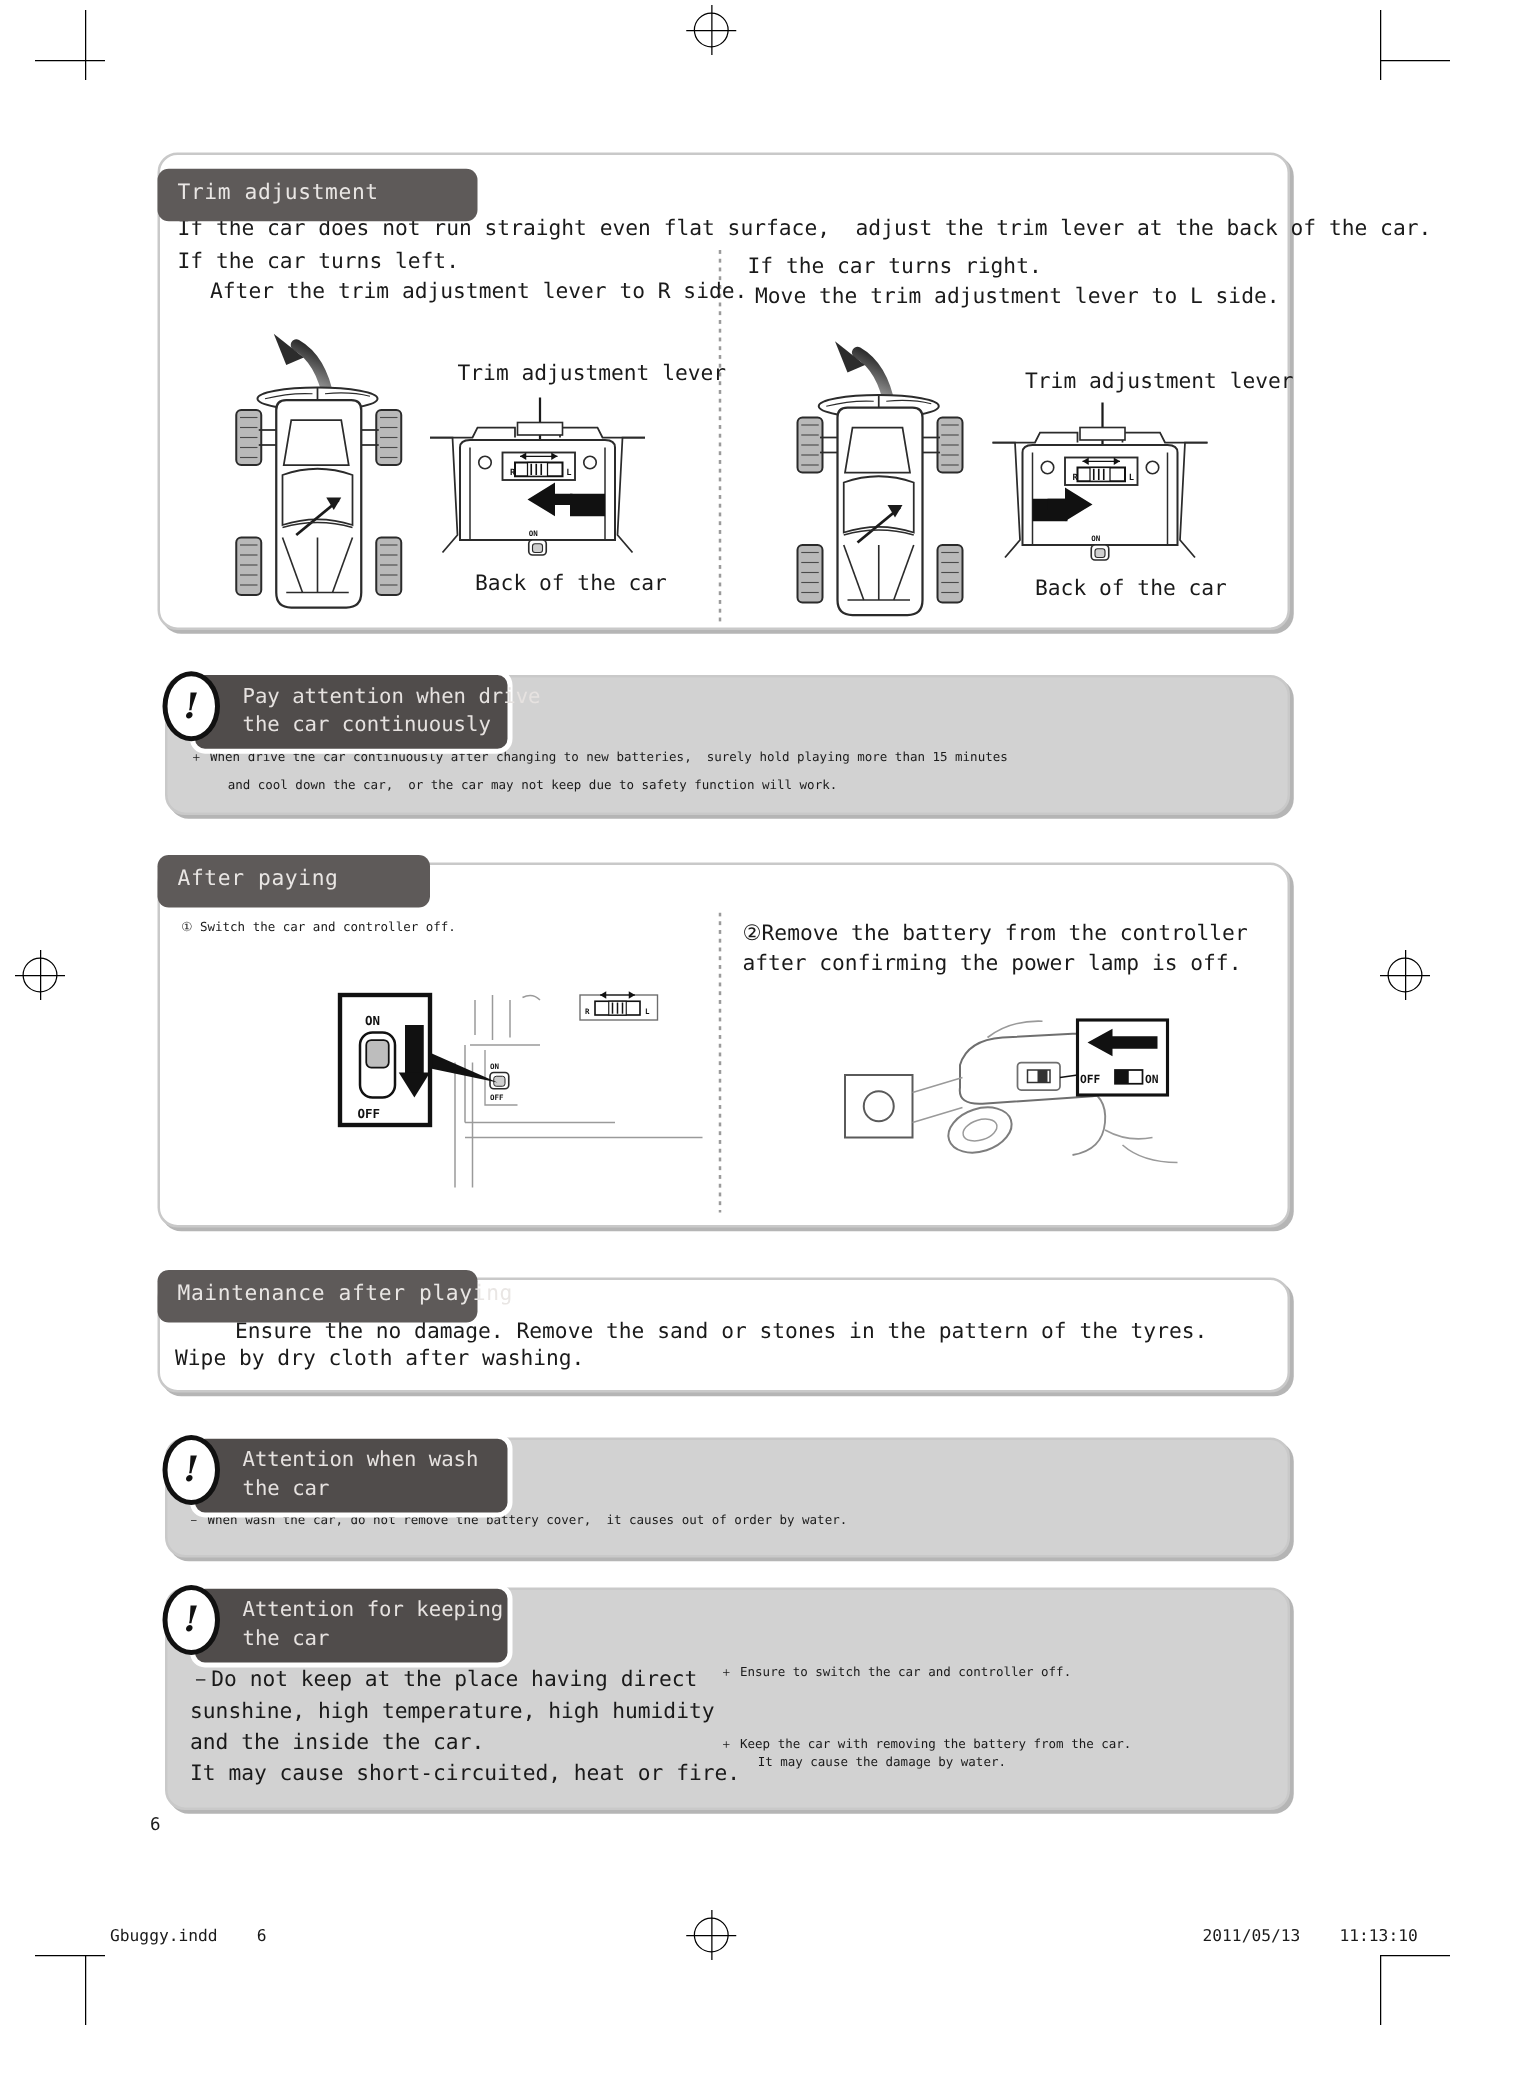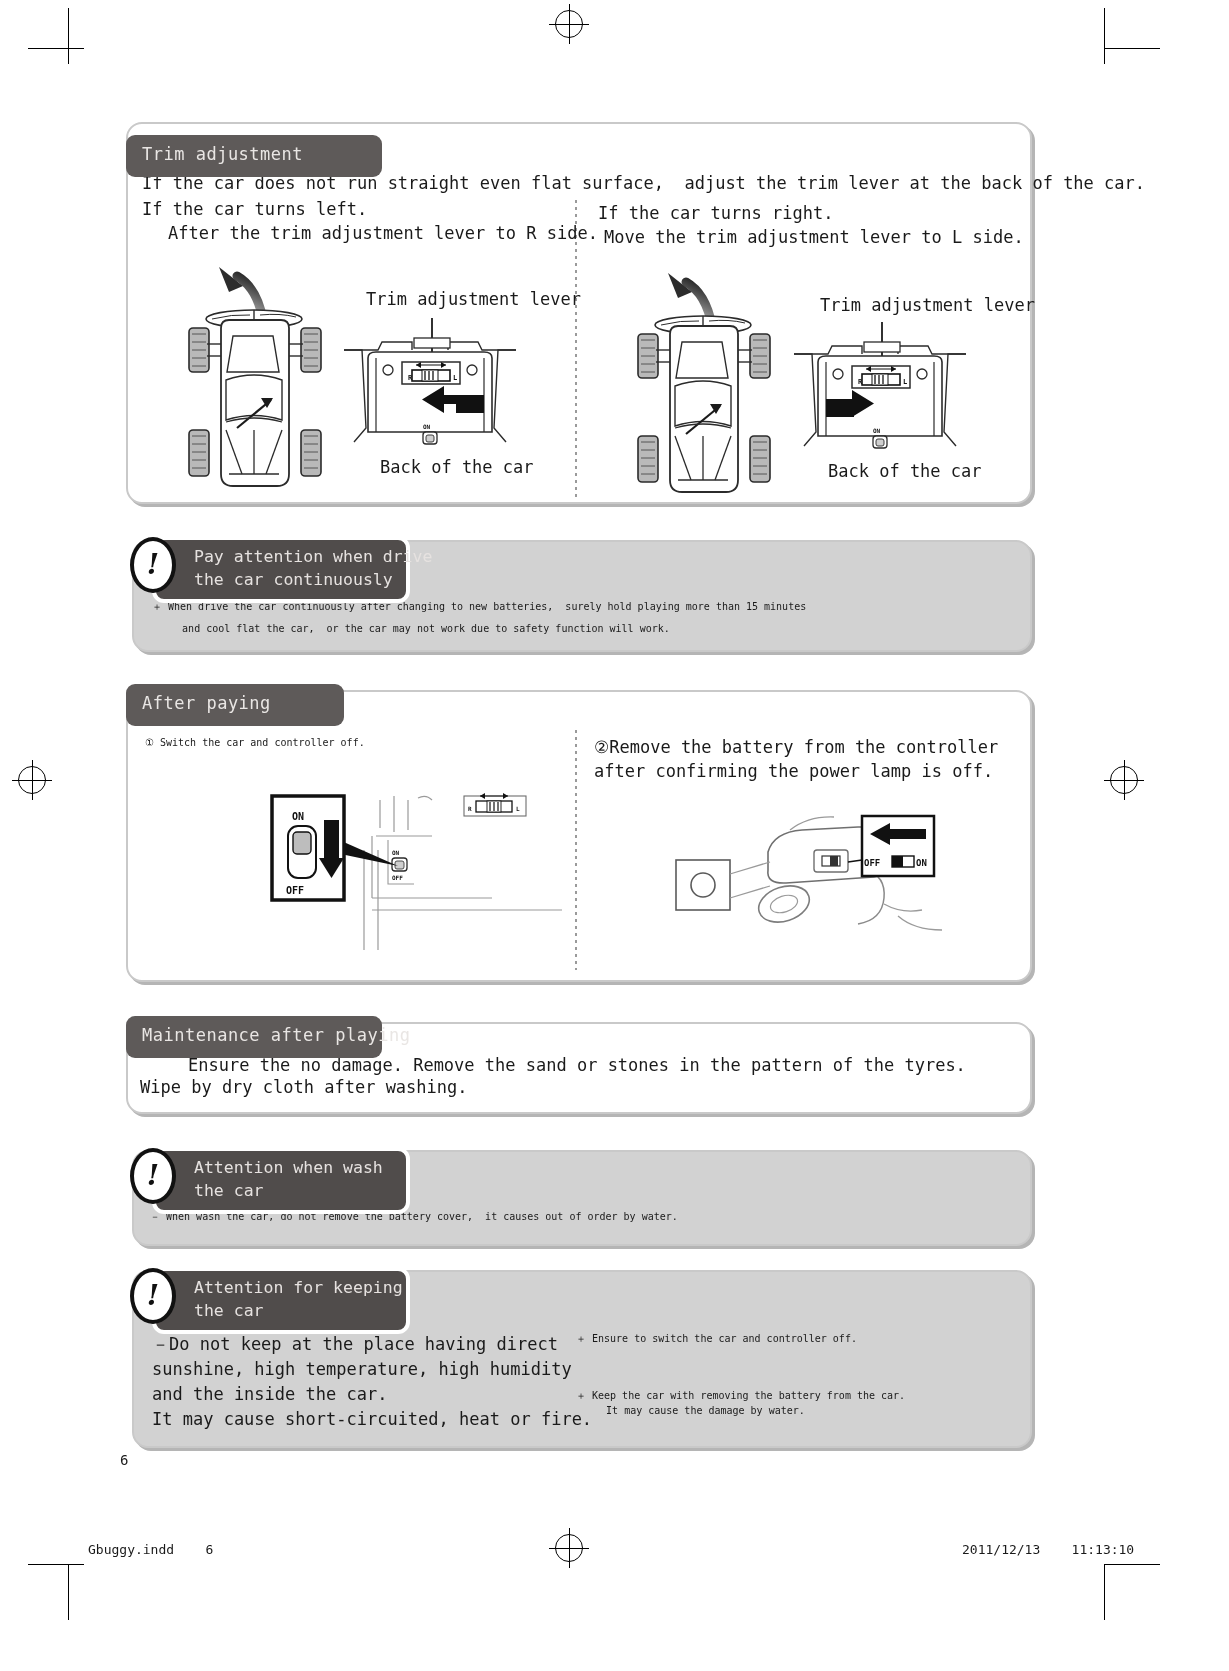--- a/index.html
+++ b/index.html
@@ -381,21 +381,21 @@
 
   <div class="warn-label" style="left:152px;top:536px;width:258px;">Pay attention when drive
 the car continuously</div>
 
   <div class="warn-badge" style="left:130px;top:537px;">
     <div class="ell"></div>
     <div class="bang">!</div>
   </div>
 
   <div class="body-text small-text" style="left:152px;top:600px;">＋ When drive the car continuously after changing to new batteries,  surely hold playing more than 15 minutes</div>
-  <div class="body-text small-text" style="left:152px;top:622px;">     and cool flat the car,  or the car may not work due to safety function will work.</div>
+  <div class="body-text small-text" style="left:152px;top:622px;">     and cool down the car,  or the car may not keep due to safety function will work.</div>
 
   <div class="panel" style="left:126px;top:690px;width:906px;height:292px;"></div>
 
   <div class="sect-tab" style="left:126px;top:684px;width:218px;height:42px;">After paying</div>
 
   <div class="vdots" style="left:575px;top:730px;height:240px;"></div>
 
   <div class="body-text small-text" style="left:145px;top:736px;">① Switch the car and controller off.</div>
 
   <div class="ill" style="left:268px;top:790px;">
@@ -522,15 +522,15 @@
 It may cause short-circuited, heat or fire.</div>
 
   <div class="body-text small-text" style="left:576px;top:1332px;">＋ Ensure to switch the car and controller off.</div>
 
   <div class="body-text small-text" style="left:576px;top:1388px;line-height:1.5;">＋ Keep the car with removing the battery from the car.
      It may cause the damage by water.</div>
 
   <div class="pagenum" style="left:120px;top:1452px;">6</div>
 
   <div class="footline" style="left:88px;top:1542px;">Gbuggy.indd    6</div>
-  <div class="footline" style="left:962px;top:1542px;">2011/12/13    11:13:10</div>
+  <div class="footline" style="left:962px;top:1542px;">2011/05/13    11:13:10</div>
 
 </div>
 
 </body></html>

